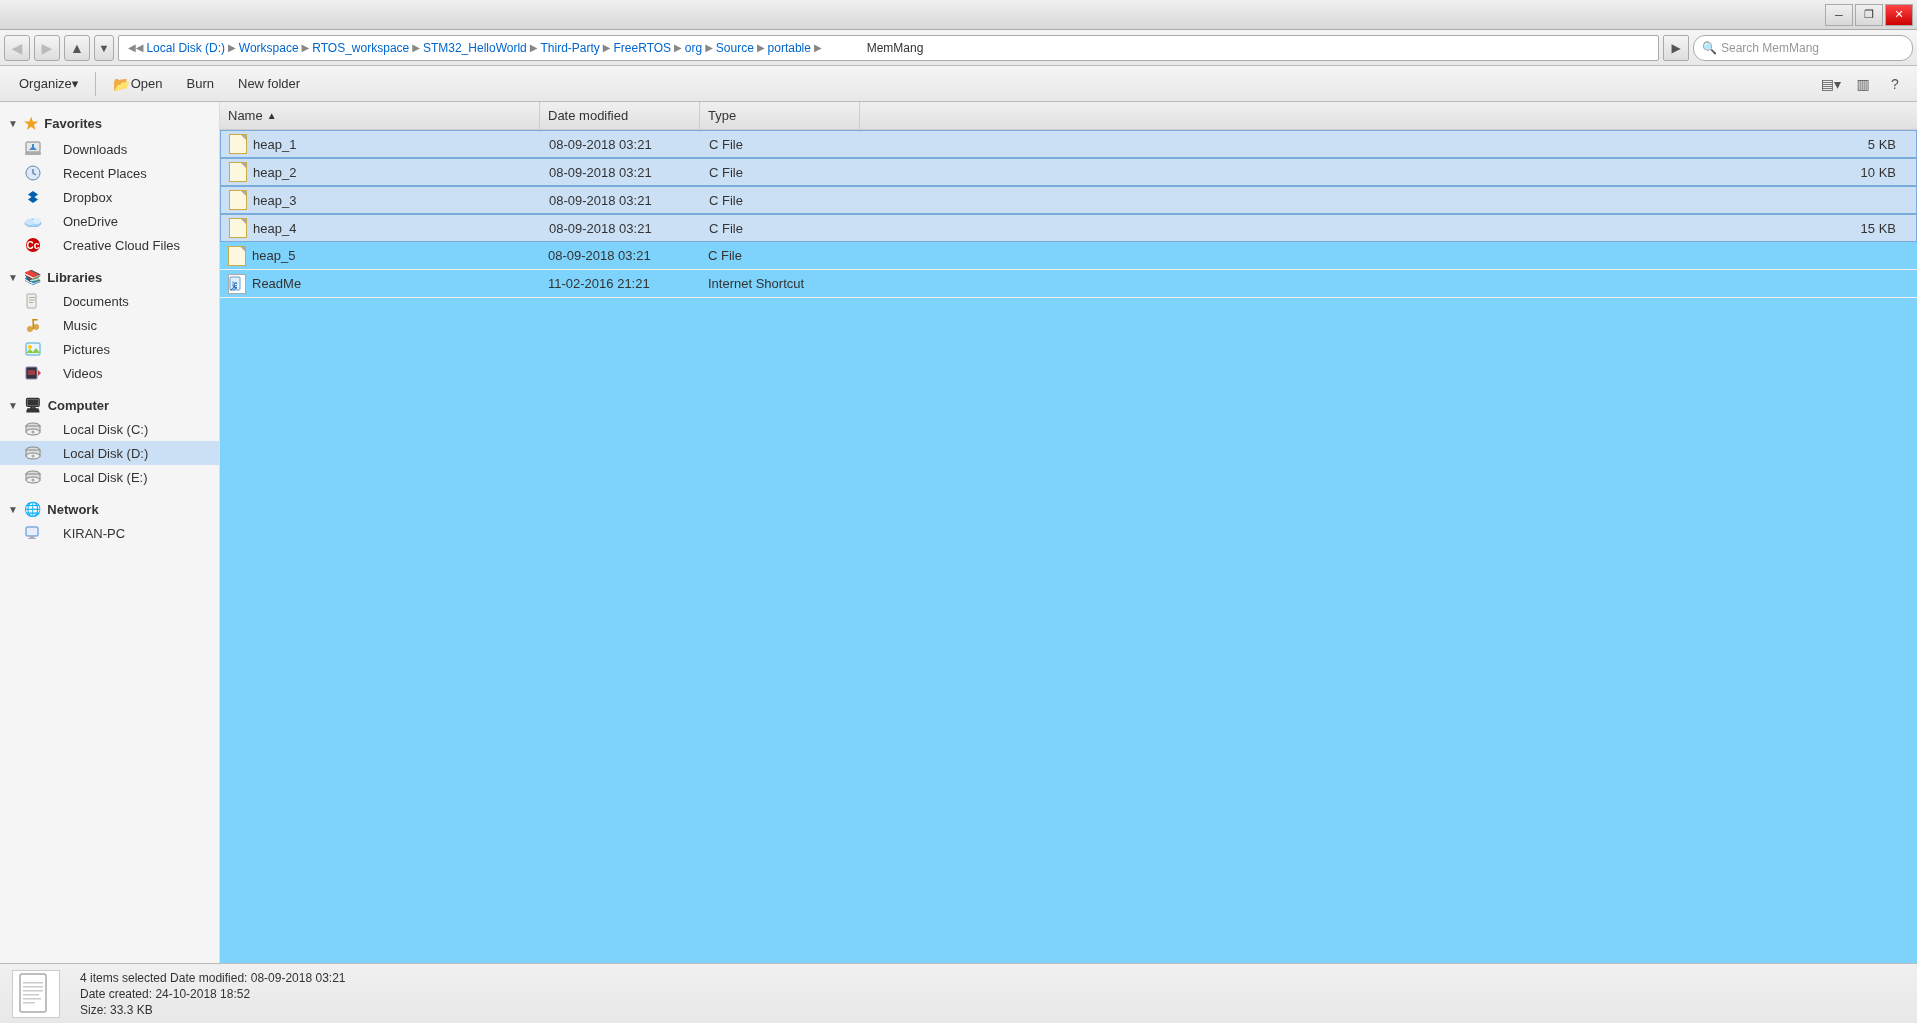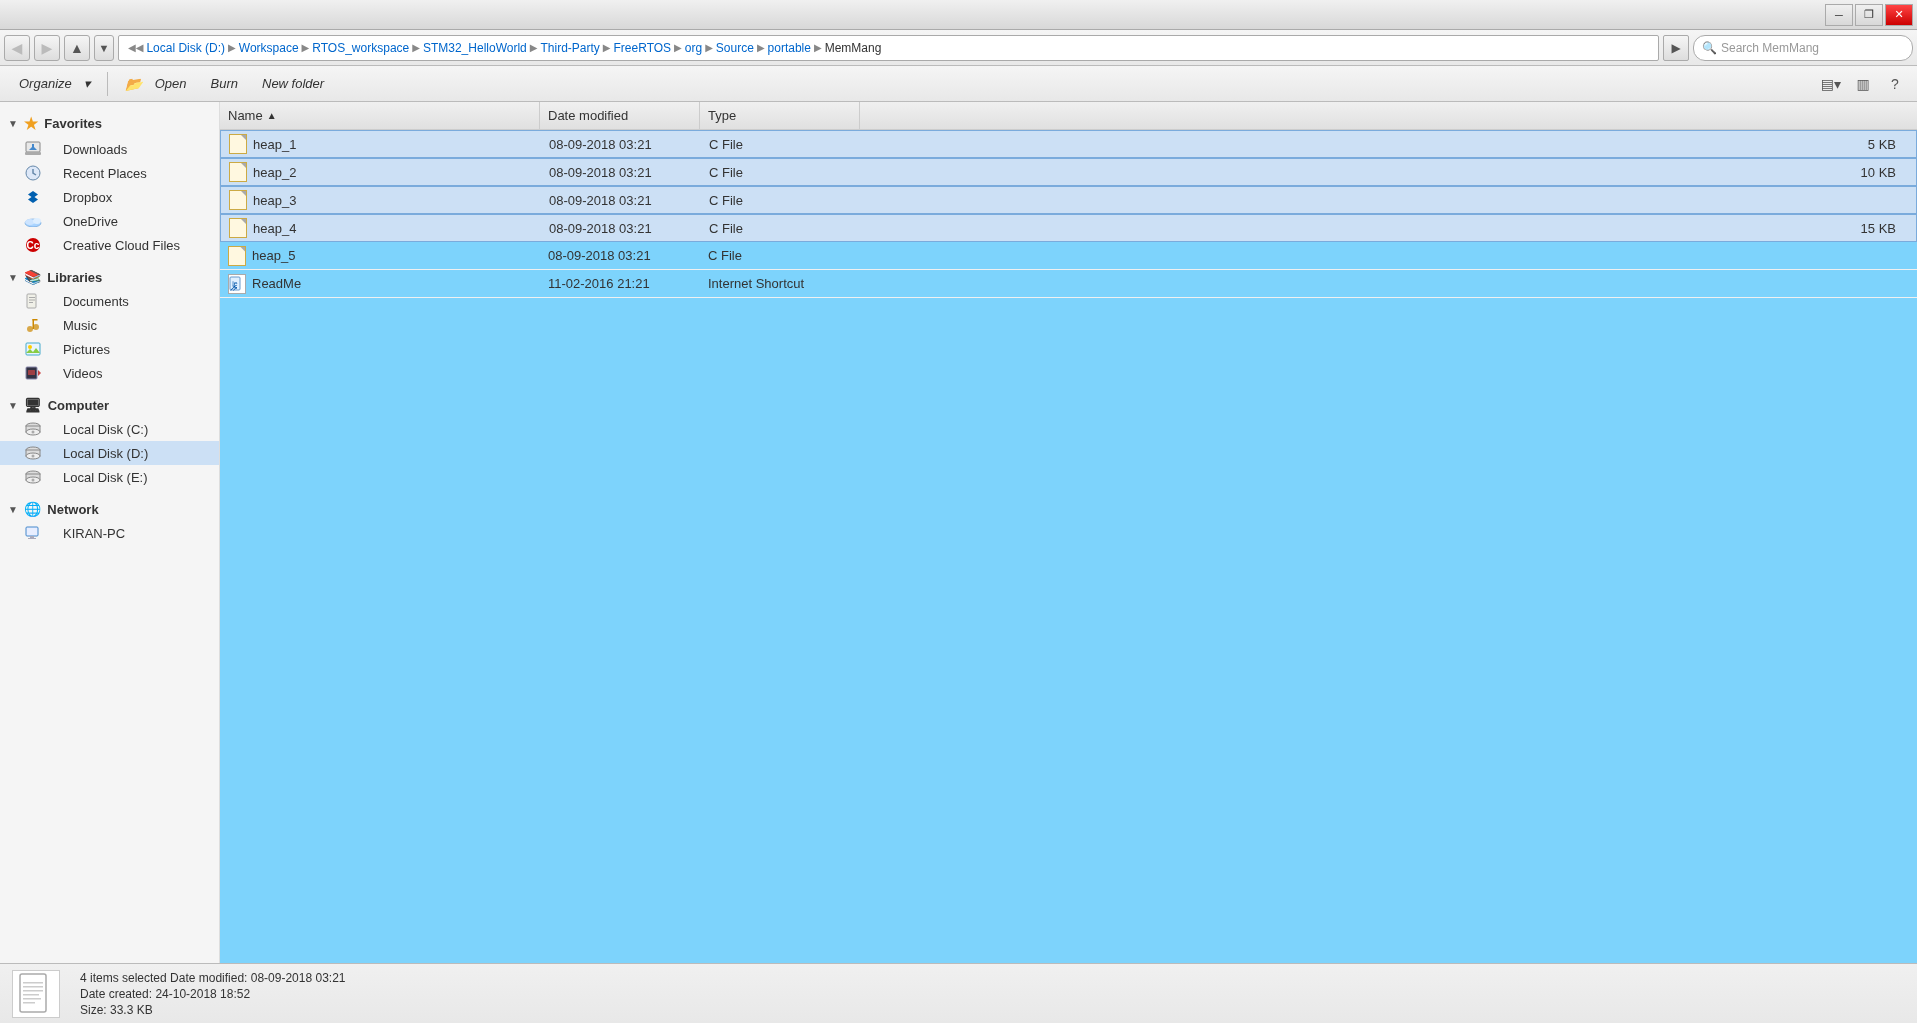--- a/index.html
+++ b/index.html
@@ -87,20 +87,21 @@
       font-size: 10px;
     }
     .breadcrumb-item {
       color: #0066cc;
       cursor: pointer;
       white-space: nowrap;
     }
     .breadcrumb-item.current {
       color: #333;
       font-weight: normal;
+      margin-left: 42px;
     }
     .go-btn {
       width: 26px;
       height: 26px;
       background: linear-gradient(to bottom, #f5f5f5, #ddd);
       border: 1px solid #aaa;
       border-radius: 2px;
       display: flex;
       align-items: center;
       justify-content: center;
@@ -135,24 +136,23 @@
     }
     .toolbar-btn {
       height: 28px;
       padding: 0 10px;
       background: transparent;
       border: 1px solid transparent;
       border-radius: 3px;
       cursor: pointer;
       display: flex;
       align-items: center;
-      gap: 12px;
+      gap: 0;
       font-size: 13px;
       color: #333;
-      font-style: italic;
     }
     .toolbar-separator {
       width: 1px;
       height: 24px;
       background: #bbb;
       margin: 0 4px;
     }
     .toolbar-right {
       margin-left: auto;
       display: flex;

